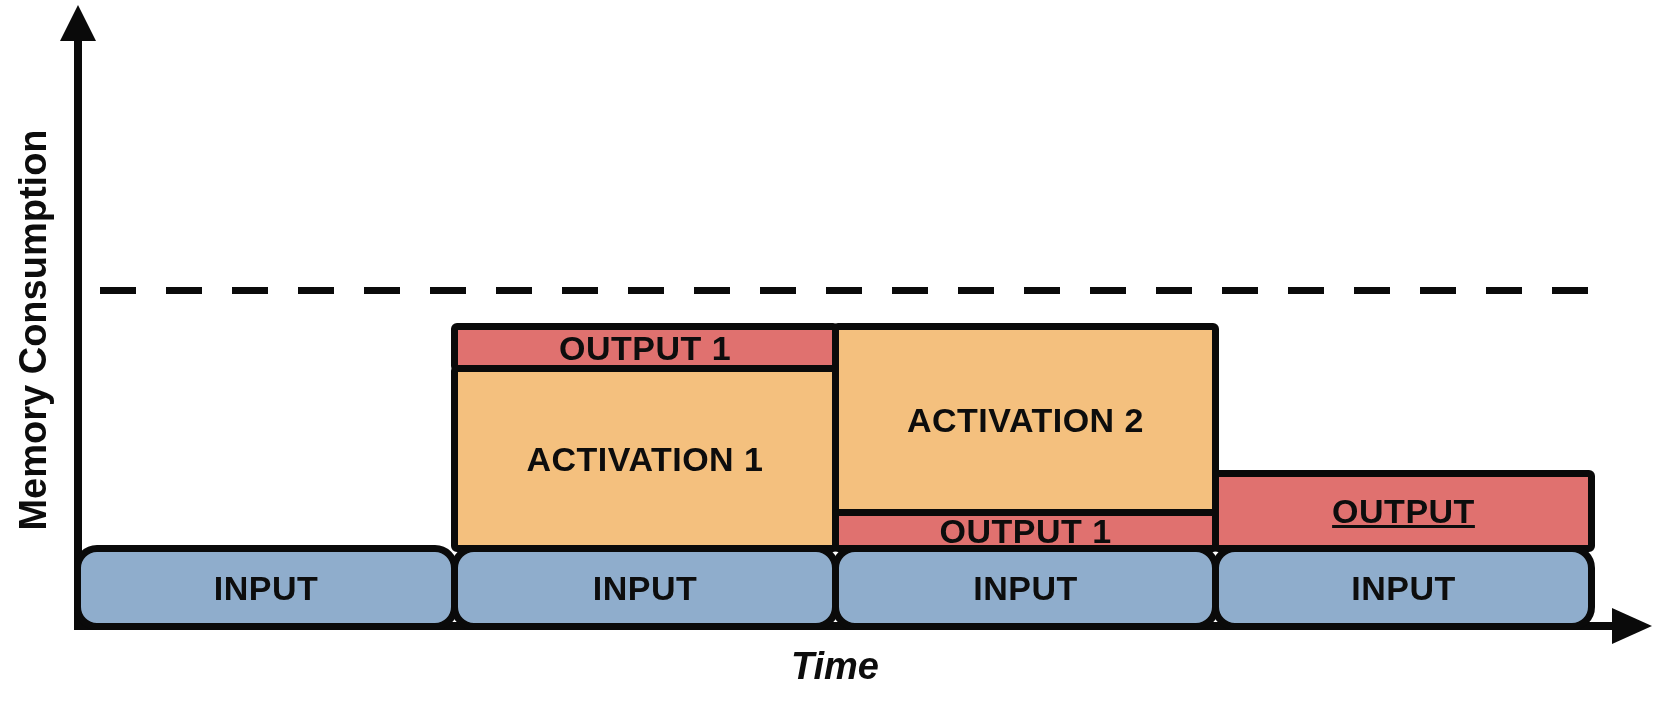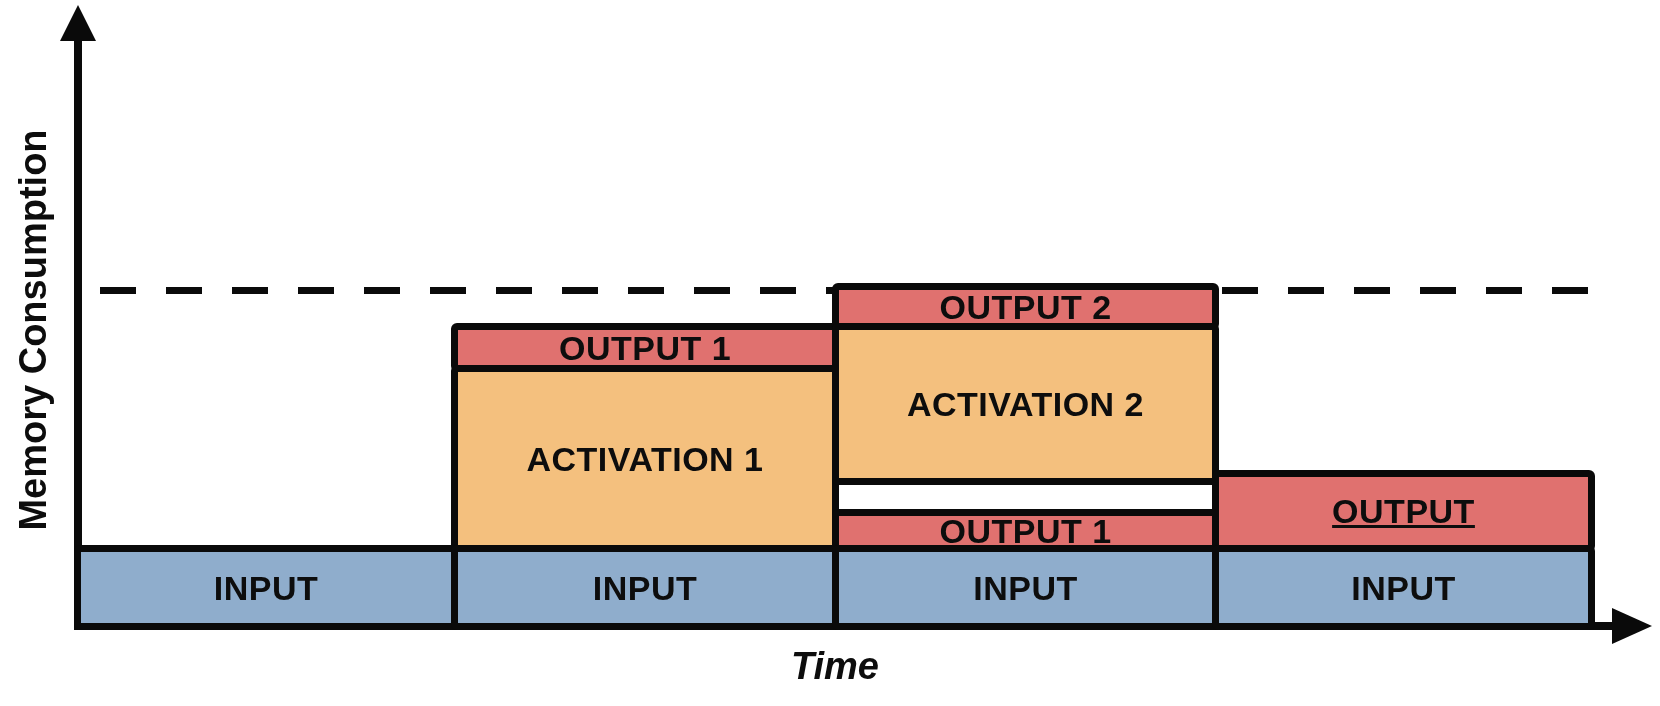--- a/index.html
+++ b/index.html
@@ -68,21 +68,21 @@
     align-items: center;
     justify-content: center;
   }
   .block .block-label {
     font-weight: bold;
     font-size: 34px;
     letter-spacing: 0.5px;
     line-height: 1;
     white-space: nowrap;
   }
-  .fill-input      { background: var(--c-input, #8fadcc); }
+  .fill-input      { background: var(--c-input, #8fadcc); border-radius: 23px; }
   .fill-activation { background: var(--c-activation, #f4c07e); }
   .fill-output     { background: var(--c-output, #e0716f); }
   
   .y-axis-title {
     position: absolute;
     left: 33px; top: 330px;
     transform: translate(-50%, -50%) rotate(-90deg);
     font-weight: bold;
     font-size: 38px;
     white-space: nowrap;
@@ -109,24 +109,21 @@
 
   <div class="limit-line"></div>
 
   <div class="block fill-output" style="left:451px; top:323px; width:388px; height:49px;">
     <span class="block-label">OUTPUT 1</span>
   </div>
   <div class="block fill-activation" style="left:451px; top:365px; width:388px; height:187px;">
     <span class="block-label">ACTIVATION 1</span>
   </div>
 
-  <div class="block fill-output" style="left:832px; top:283px; width:387px; height:47px;">
-    <span class="block-label">OUTPUT 2</span>
-  </div>
-  <div class="block fill-activation" style="left:832px; top:323px; width:387px; height:162px;">
+  <div class="block fill-activation" style="left:832px; top:323px; width:387px; height:193px;">
     <span class="block-label">ACTIVATION 2</span>
   </div>
   <div class="block fill-output" style="left:832px; top:509px; width:387px; height:43px;">
     <span class="block-label">OUTPUT 1</span>
   </div>
 
   <div class="block fill-output" style="left:1212px; top:470px; width:383px; height:82px;text-decoration:underline;">
     <span class="block-label">OUTPUT</span>
   </div>
 

